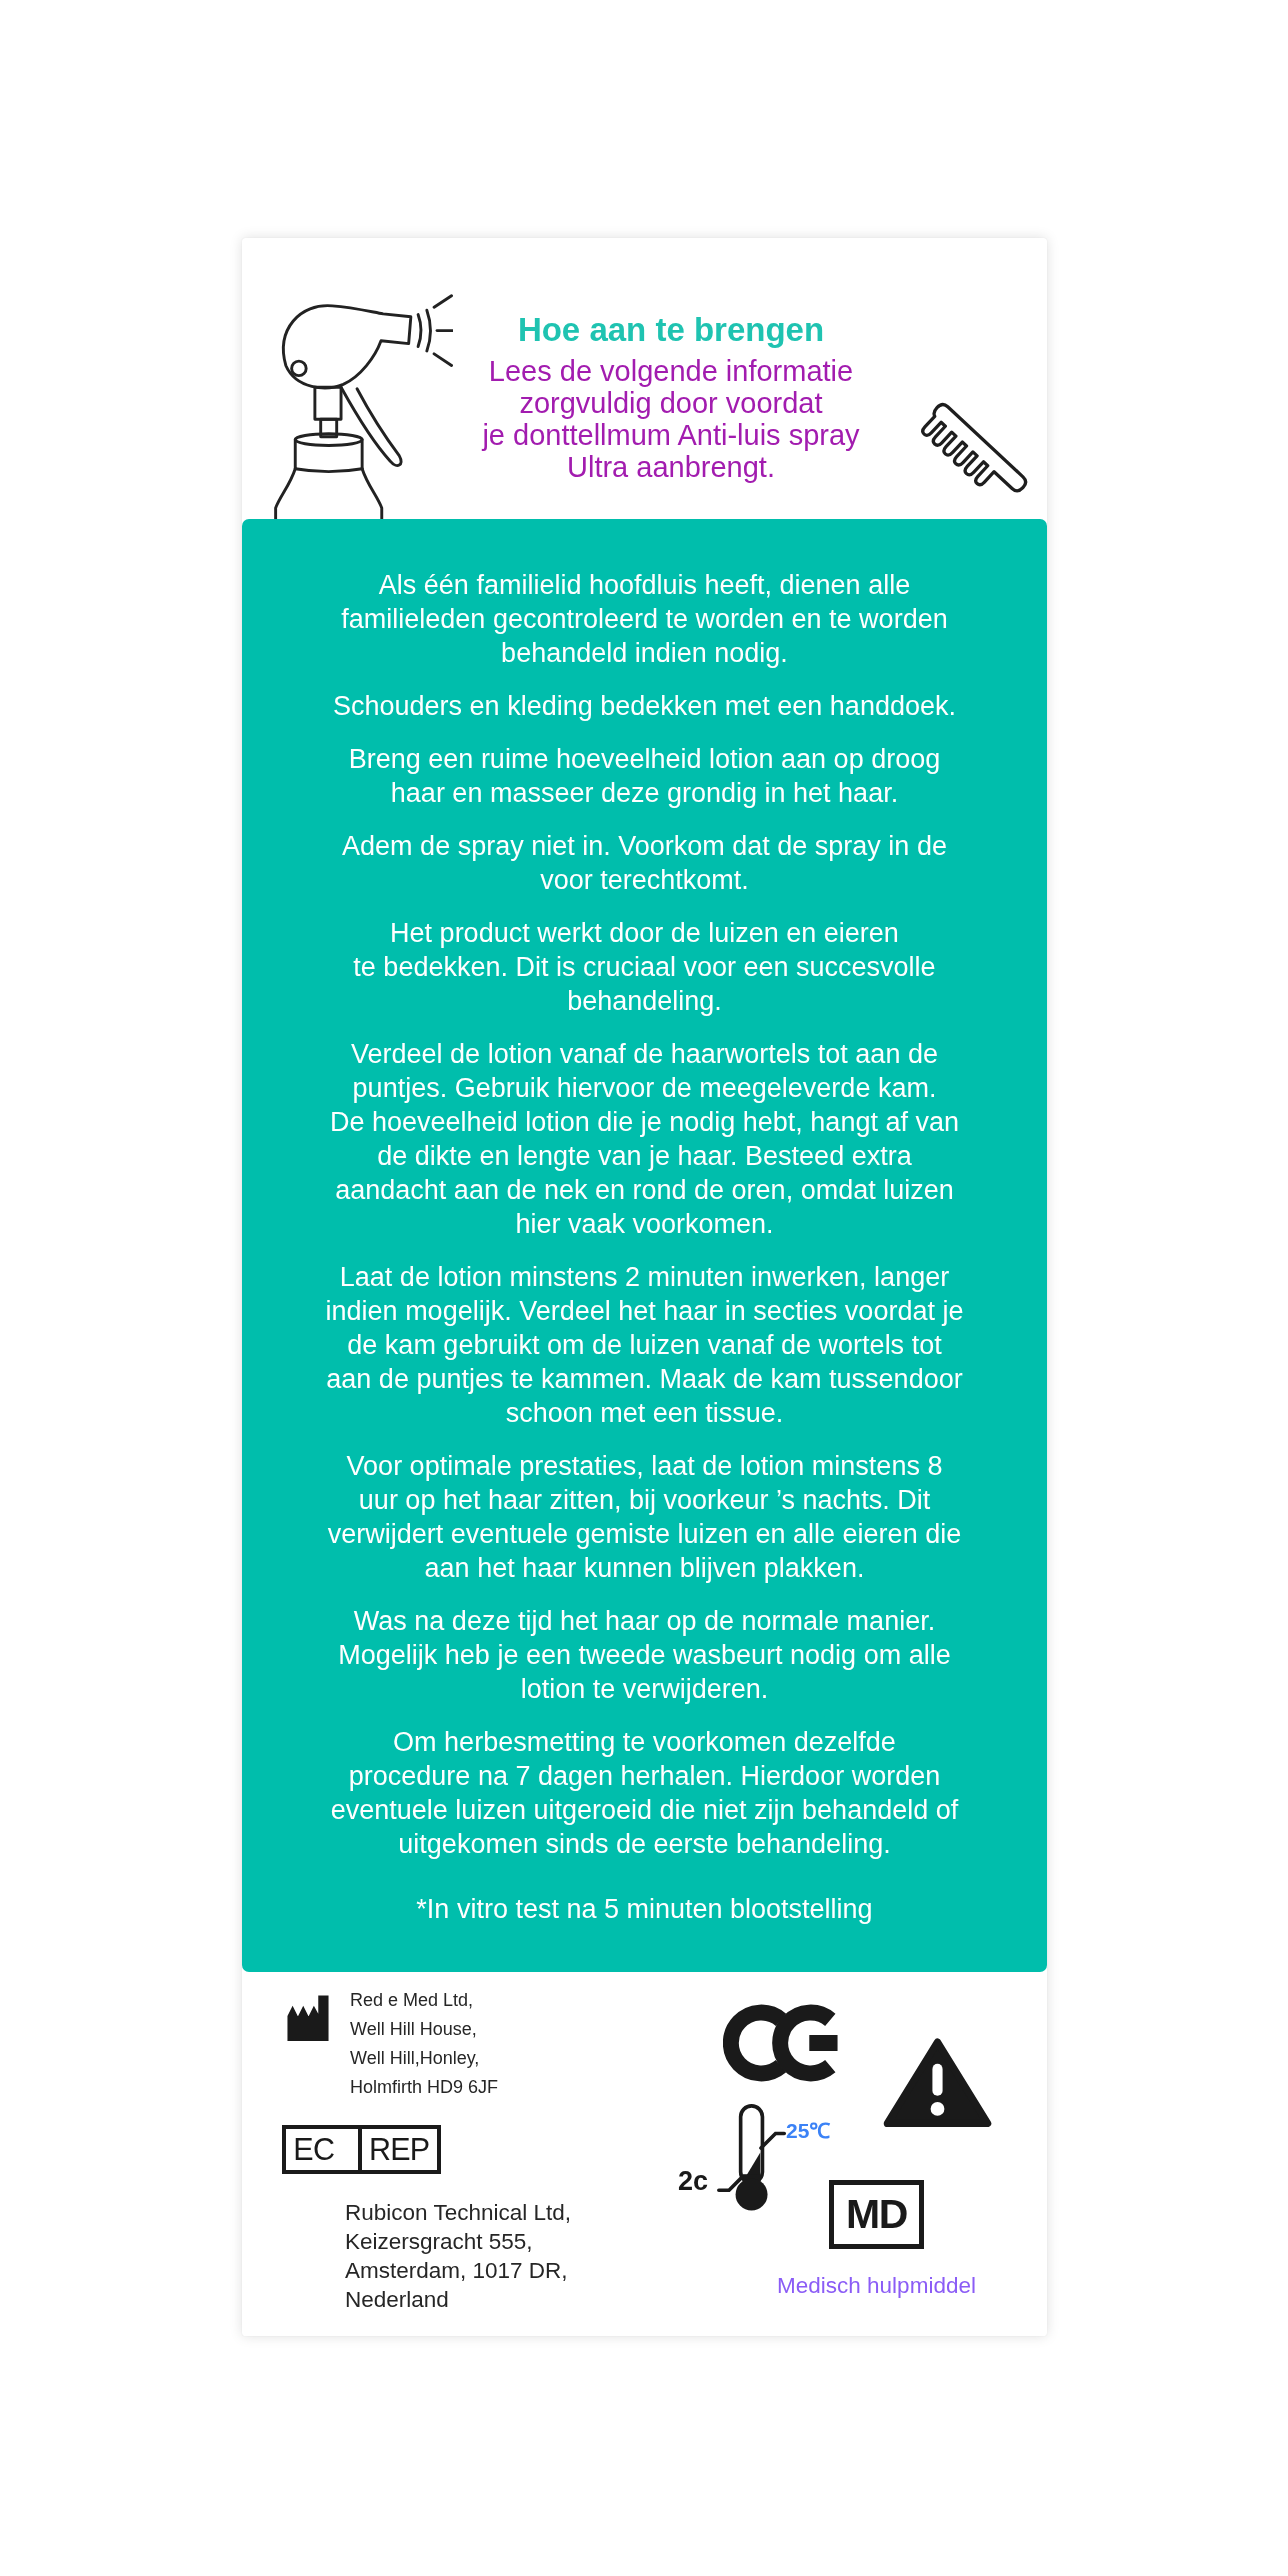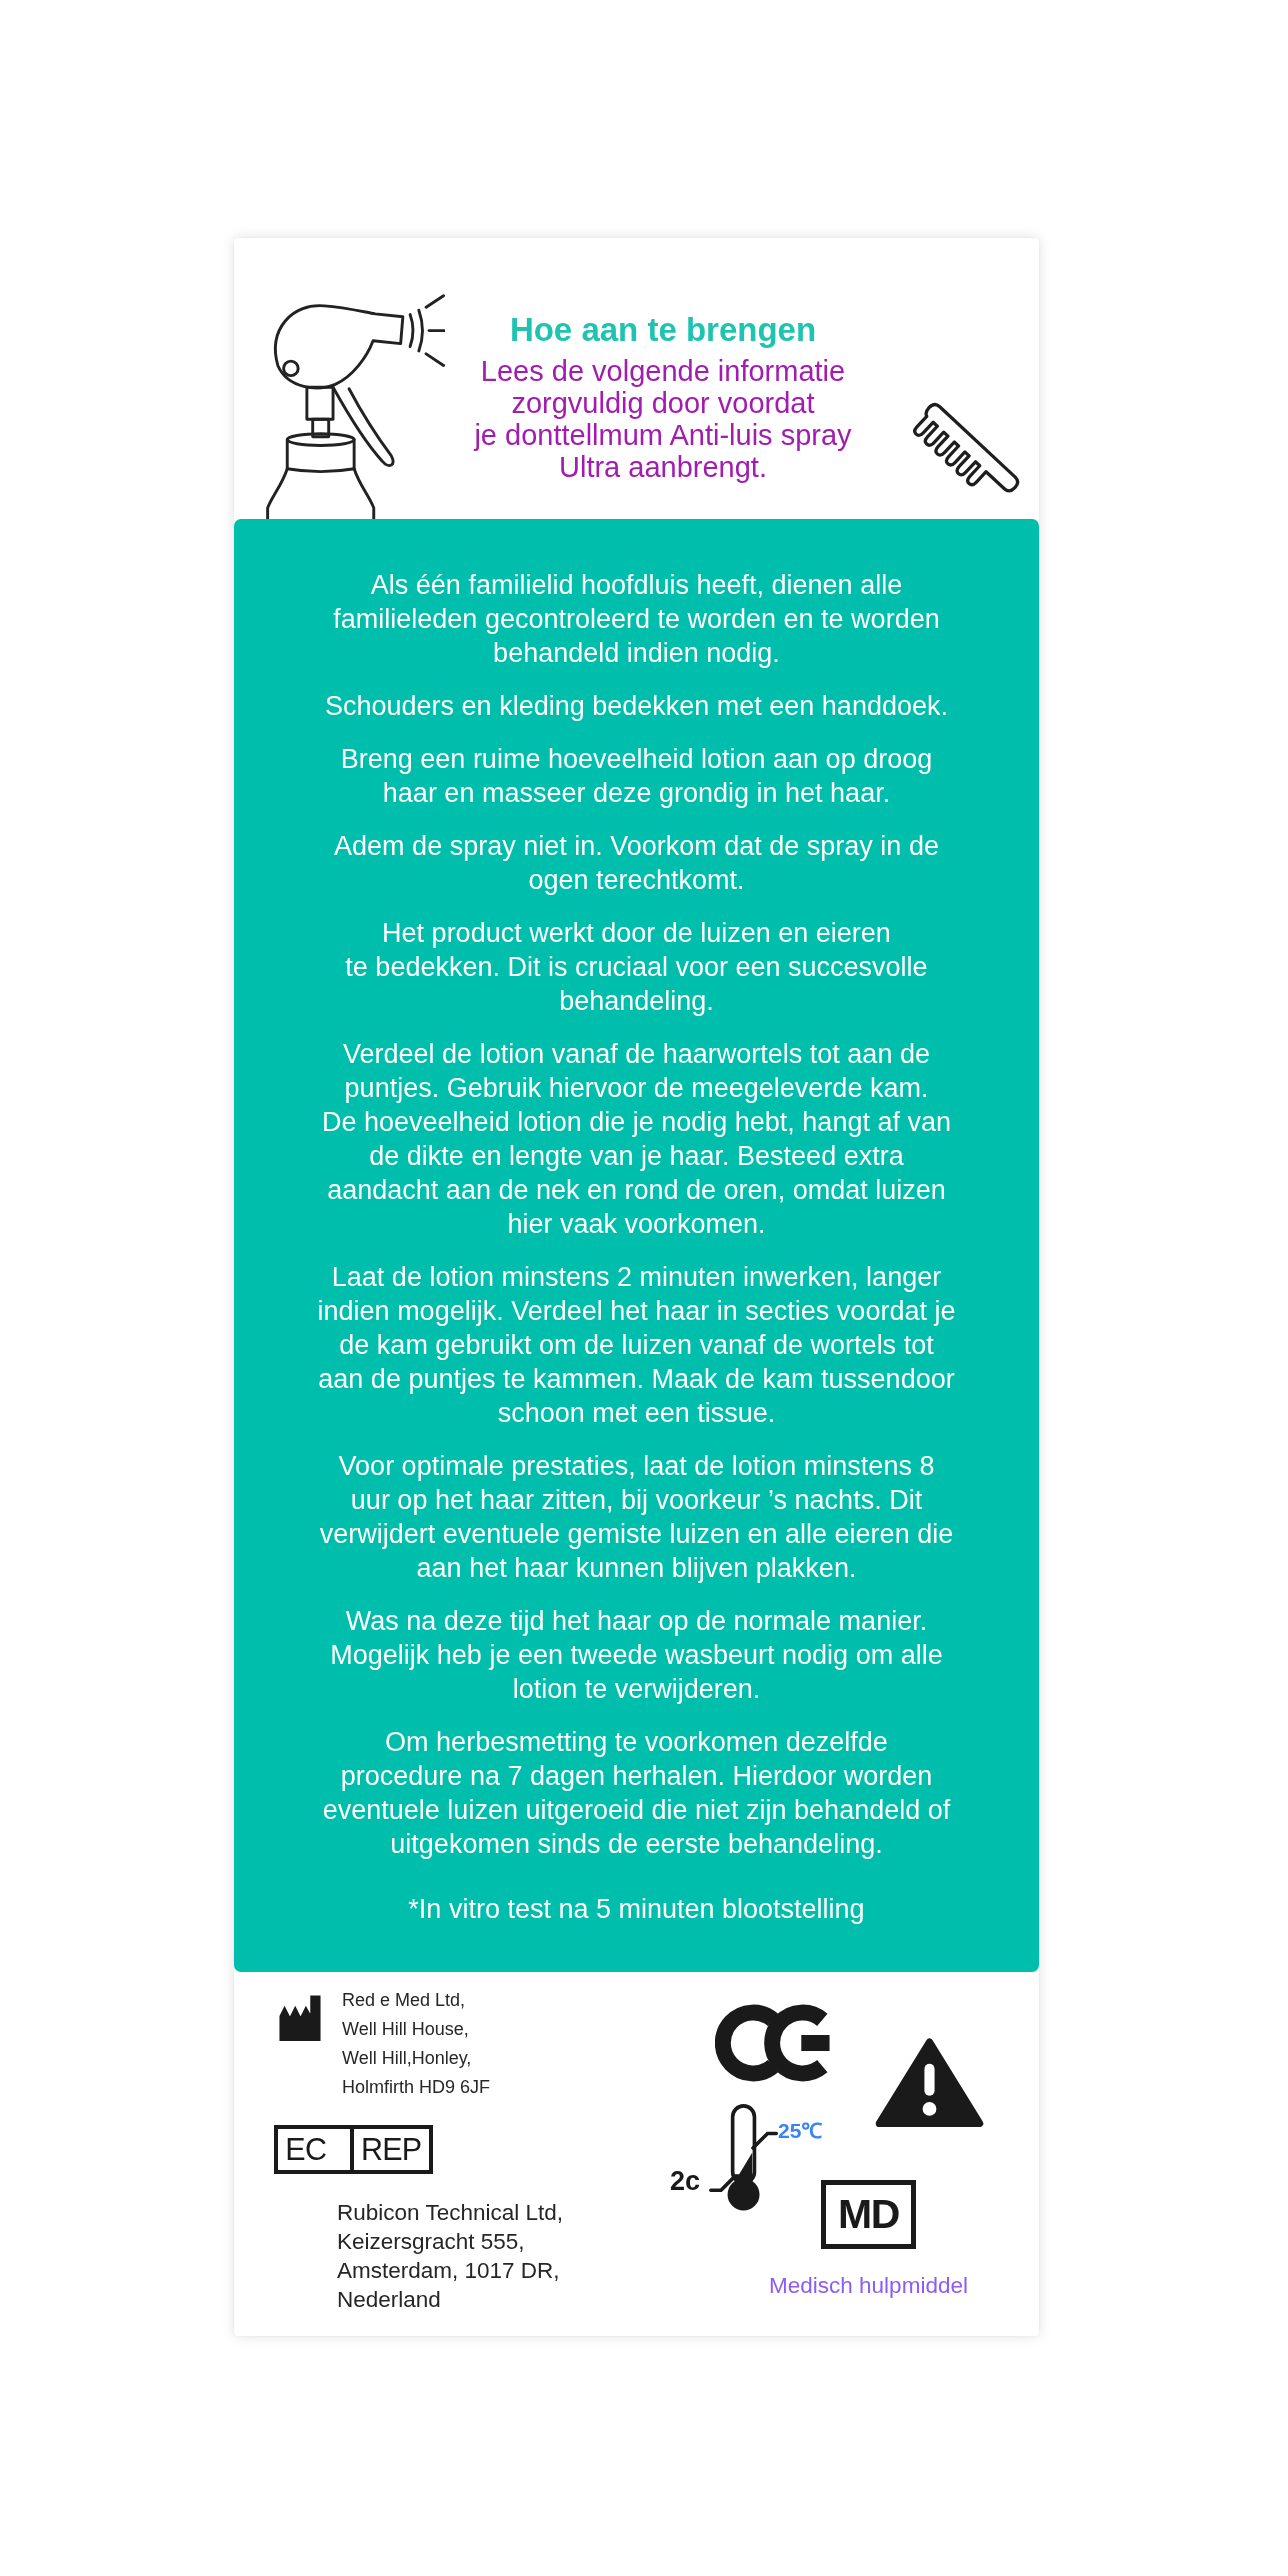--- a/index.html
+++ b/index.html
@@ -1,21 +1,21 @@
 <!DOCTYPE html>
 <html style="font-size:11.6px"><head>
 <meta charset="utf-8">
 <style>
   html,body{margin:0;padding:0;}
   body{
     width:1288px;height:2576px;background:#ffffff;position:relative;
     font-family:"Liberation Sans", sans-serif;color:#262626;
   }
   .label{
-    position:absolute;left:234px;top:238px;width:805px;height:2098px;
+    position:absolute;left:242px;top:238px;width:805px;height:2098px;
     background:#ffffff;border-radius:3.6px;
     box-shadow:0 0 13px rgba(0,0,0,0.13), 0 0 1.5px rgba(0,0,0,0.08);
     overflow:hidden;
   }
   
   .header-text{
     position:absolute;left:218px;top:73px;width:422px;text-align:center;z-index:2;
   }
   .header-title{
     font-size:33px;font-weight:700;color:#1FC3B1;letter-spacing:0px;line-height:38px;
@@ -107,21 +107,21 @@
 
   <div class="band">
     <div class="band-text">
       <p class="para">Als één familielid hoofdluis heeft, dienen alle
 familieleden gecontroleerd te worden en te worden
 behandeld indien nodig.</p>
       <p class="para">Schouders en kleding bedekken met een handdoek.</p>
       <p class="para">Breng een ruime hoeveelheid lotion aan op droog
 haar en masseer deze grondig in het haar.</p>
       <p class="para">Adem de spray niet in. Voorkom dat de spray in de
-ogen terechtkomt.</p>
+voor terechtkomt.</p>
       <p class="para">Het product werkt door de luizen en eieren
 te bedekken. Dit is cruciaal voor een succesvolle
 behandeling.</p>
       <p class="para">Verdeel de lotion vanaf de haarwortels tot aan de
 puntjes. Gebruik hiervoor de meegeleverde kam.
 De hoeveelheid lotion die je nodig hebt, hangt af van
 de dikte en lengte van je haar. Besteed extra
 aandacht aan de nek en rond de oren, omdat luizen
 hier vaak voorkomen.</p>
       <p class="para">Laat de lotion minstens 2 minuten inwerken, langer

